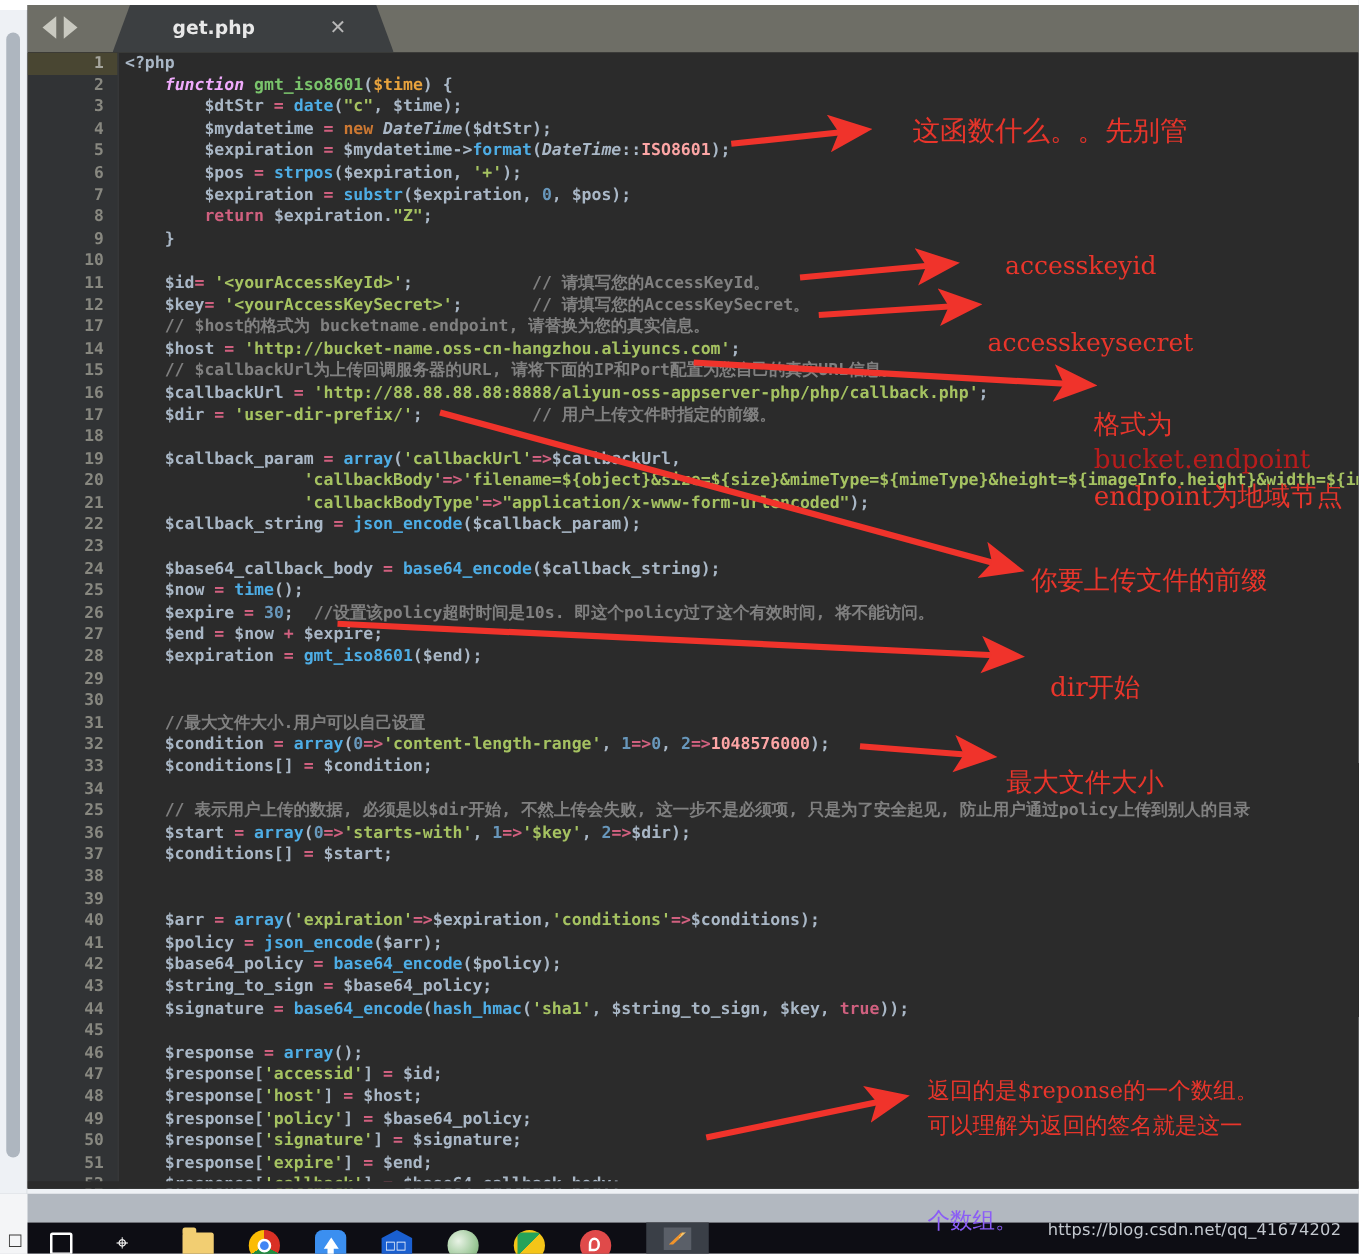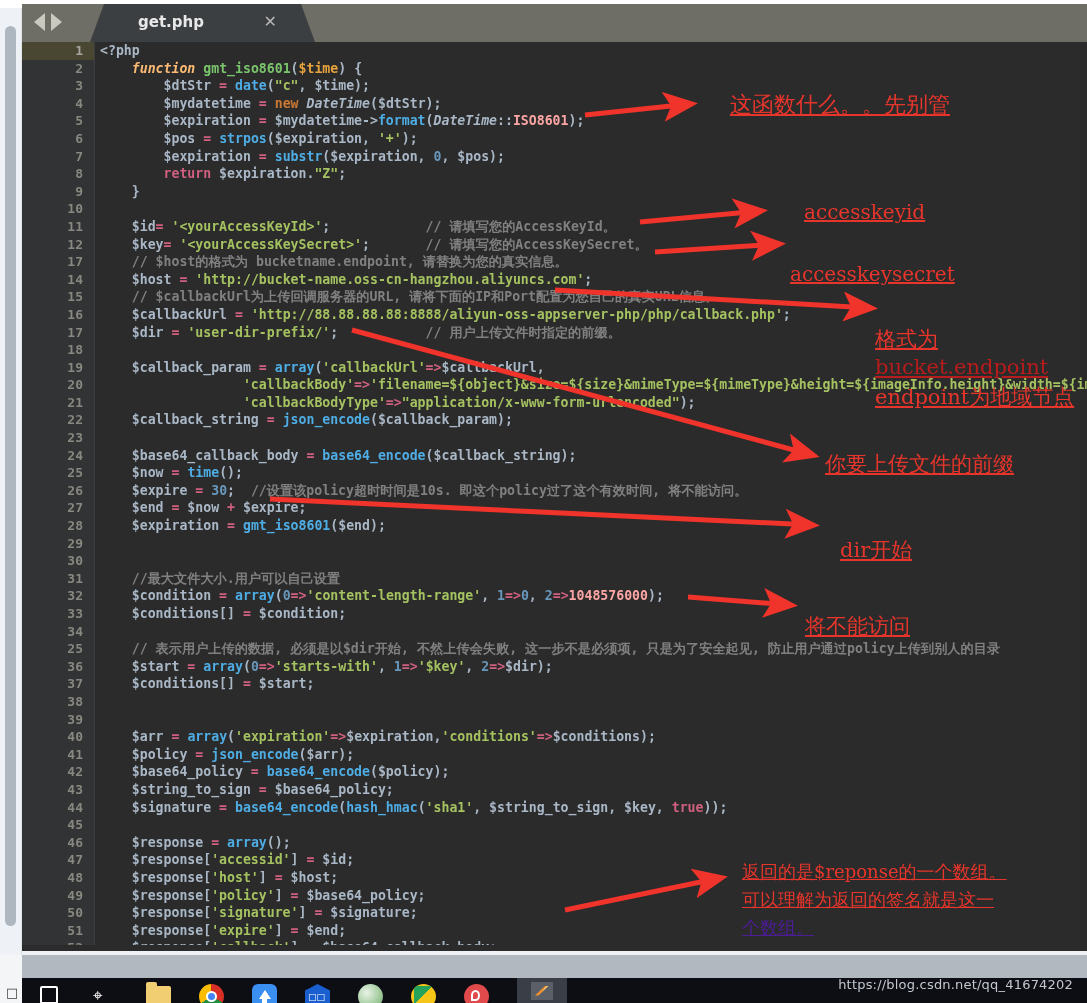--- a/index.html
+++ b/index.html
@@ -112,21 +112,21 @@
   }
   .code-lines {
     position: absolute; left: 78px; top: 0; width: 1500px;
     white-space: pre;
     color: #a9b7c6;
   }
   .cl { height: 17.6px; }
 
   
   .kw   { color: #cc7832; }
-  .kw2  { color: #fdba74; font-style: italic; }
+  .kw2  { color: #f0abfc; font-style: italic; }
   .cls  { color: #a9b7c6; font-style: italic; }
   .str2 { color: #a5c261; }
   .num  { color: #6897bb; }
   .com  { color: #808080; }
   .var  { color: #a9b7c6; }
   .mag  { color: #fca5a5; }
   .pnk  { color: #d0607f; }
   .cy   { color: #4eade5; }
   .gr   { color: #7ac46c; }
   .or   { color: #e8a33d; }
@@ -137,21 +137,20 @@
     background: #2b2b2b;
   }
 
   
   .anno {
     position: absolute;
     color: #e8352b;
     font-family: "DejaVu Serif", serif;
     white-space: pre;
     z-index: 40;
-    text-decoration: underline;
   }
 
   svg.arrows {
     position: absolute; left: 0; top: 0;
     width: 1087px; height: 1003px;
     z-index: 35; pointer-events: none;
   }
 
   
   .status-strip {
@@ -375,24 +374,24 @@
 
   <div id="anno-layer">
       <div class="anno" style="left: 730px; top: 90px; font-size: 22px; color: rgb(232, 53, 43);">这函数什么。。先别管</div>
       <div class="anno" style="left: 804px; top: 200px; font-size: 20px; color: rgb(232, 53, 43);">accesskeyid</div>
       <div class="anno" style="left: 790px; top: 262px; font-size: 20px; color: rgb(232, 53, 43);">accesskeysecret</div>
       <div class="anno" style="left: 875px; top: 325px; font-size: 21px; color: rgb(232, 53, 43);">格式为</div>
       <div class="anno" style="left: 875px; top: 355px; font-size: 21px; color: #b91c1c;">bucket.endpoint</div>
       <div class="anno" style="left: 875px; top: 383px; font-size: 21px; color: rgb(232, 53, 43);">endpoint为地域节点</div>
       <div class="anno" style="left: 825px; top: 450px; font-size: 21px; color: rgb(232, 53, 43);">你要上传文件的前缀</div>
       <div class="anno" style="left: 840px; top: 536px; font-size: 21px; color: rgb(232, 53, 43);">dir开始</div>
-      <div class="anno" style="left: 805px; top: 612px; font-size: 21px; color: rgb(232, 53, 43);">将不能访问</div>
+      <div class="anno" style="left: 805px; top: 612px; font-size: 21px; color: rgb(232, 53, 43);">最大文件大小</div>
       <div class="anno" style="left: 742px; top: 860px; font-size: 18px; color: rgb(232, 53, 43);">返回的是$reponse的一个数组。</div>
       <div class="anno" style="left: 742px; top: 888px; font-size: 18px; color: rgb(232, 53, 43);">可以理解为返回的签名就是这一</div>
-      <div class="anno" style="left: 742px; top: 916px; font-size: 18px; color: #4c1d95;">个数组。</div>
+      <div class="anno" style="left: 742px; top: 964px; font-size: 18px; color: #8b5cf6;">个数组。</div>
     </div>
 
   <div class="status-strip"></div>
   <div class="status-left-box"></div>
   <div class="status-glyph">□</div>
 
   <div class="taskbar">
     <div class="task-icons">
       <div class="ticon">
           <div class="ti-start"></div>

